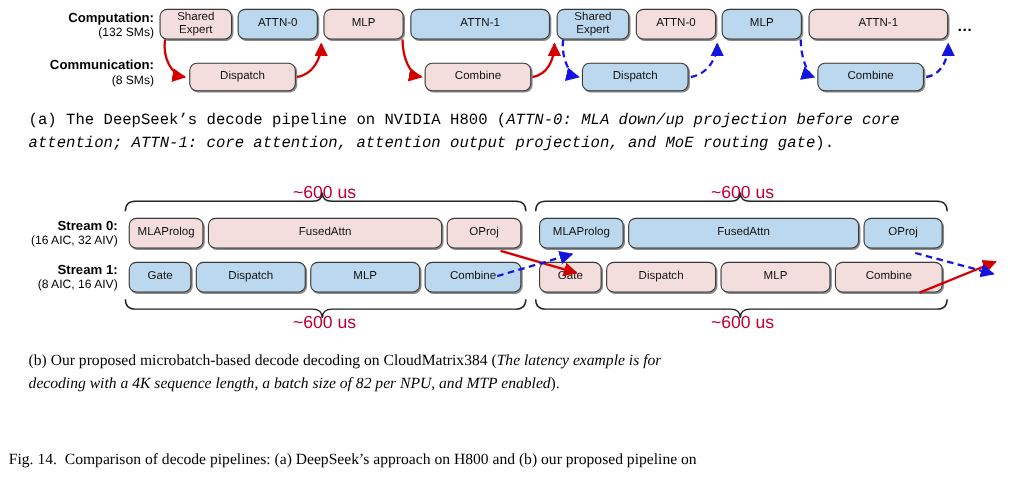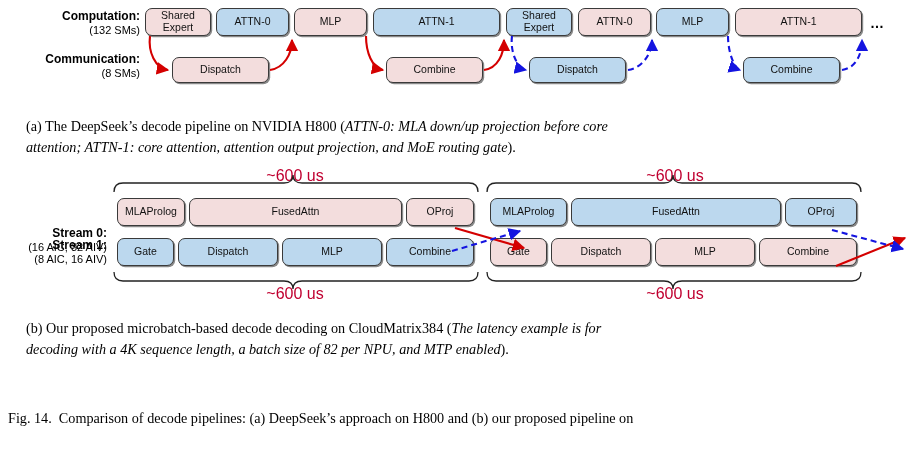--- a/index.html
+++ b/index.html
@@ -105,21 +105,21 @@
     <div class="dots" style="left:870px;top:15px;">…</div>
 
     <div class="box pink" style="left:172px;top:57px;width:97px;height:26px;">Dispatch</div>
     <div class="box pink" style="left:386px;top:57px;width:97px;height:26px;">Combine</div>
     <div class="box blue" style="left:529px;top:57px;width:97px;height:26px;">Dispatch</div>
     <div class="box blue" style="left:743px;top:57px;width:97px;height:26px;">Combine</div>
   </div>
 
   <div>
 
-    <div class="rowlab" style="left:0px;top:199px;width:107px;margin-top:28px;">
+    <div class="rowlab" style="left:0px;top:199px;width:107px;">
       <span class="t1">Stream 0:</span>
       <span class="t2">(16 AIC, 32 AIV)</span>
     </div>
 
     <div class="rowlab" style="left:0px;top:239px;width:107px;">
       <span class="t1">Stream 1:</span>
       <span class="t2">(8 AIC, 16 AIV)</span>
     </div>
 
     <div class="tlabel" style="left:255px;top:167px;width:80px;">~600 us</div>
@@ -184,21 +184,21 @@
     <g fill="none" stroke="#d40000" stroke-width="2.1">
       <path d="M455,228 L524,248" marker-end="url(#arrR)"></path>
       <path d="M836,266 L905,238" marker-end="url(#arrR)"></path>
     </g>
     <g fill="none" stroke="#1414e0" stroke-width="2.1" stroke-dasharray="6,4">
       <path d="M452,251 L520,231" marker-end="url(#arrB)"></path>
       <path d="M832,230 L903,249" marker-end="url(#arrB)"></path>
     </g>
   </svg>
 
-  <div class="caption" style="left:26px;top:116px;width:874px;">
+  <div class="caption" style="left:26px;top:100px;width:874px;font-family:Liberation Mono, monospace;">
     <span>(a) The DeepSeek’s decode pipeline on NVIDIA H800 (</span><i>ATTN-0: MLA down/up projection before core</i><br>
     <i>attention; ATTN-1: core attention, attention output projection, and MoE routing gate</i><span>).</span>
   </div>
 
   <div class="caption" style="left:26px;top:318px;width:874px;">
     <span>(b) Our proposed microbatch-based decode decoding on CloudMatrix384 (</span><i>The latency example is for</i><br>
     <i>decoding with a 4K sequence length, a batch size of 82 per NPU, and MTP enabled</i><span>).</span>
   </div>
 
   <div class="figcap" style="left:8px;top:408px;width:902px;">

